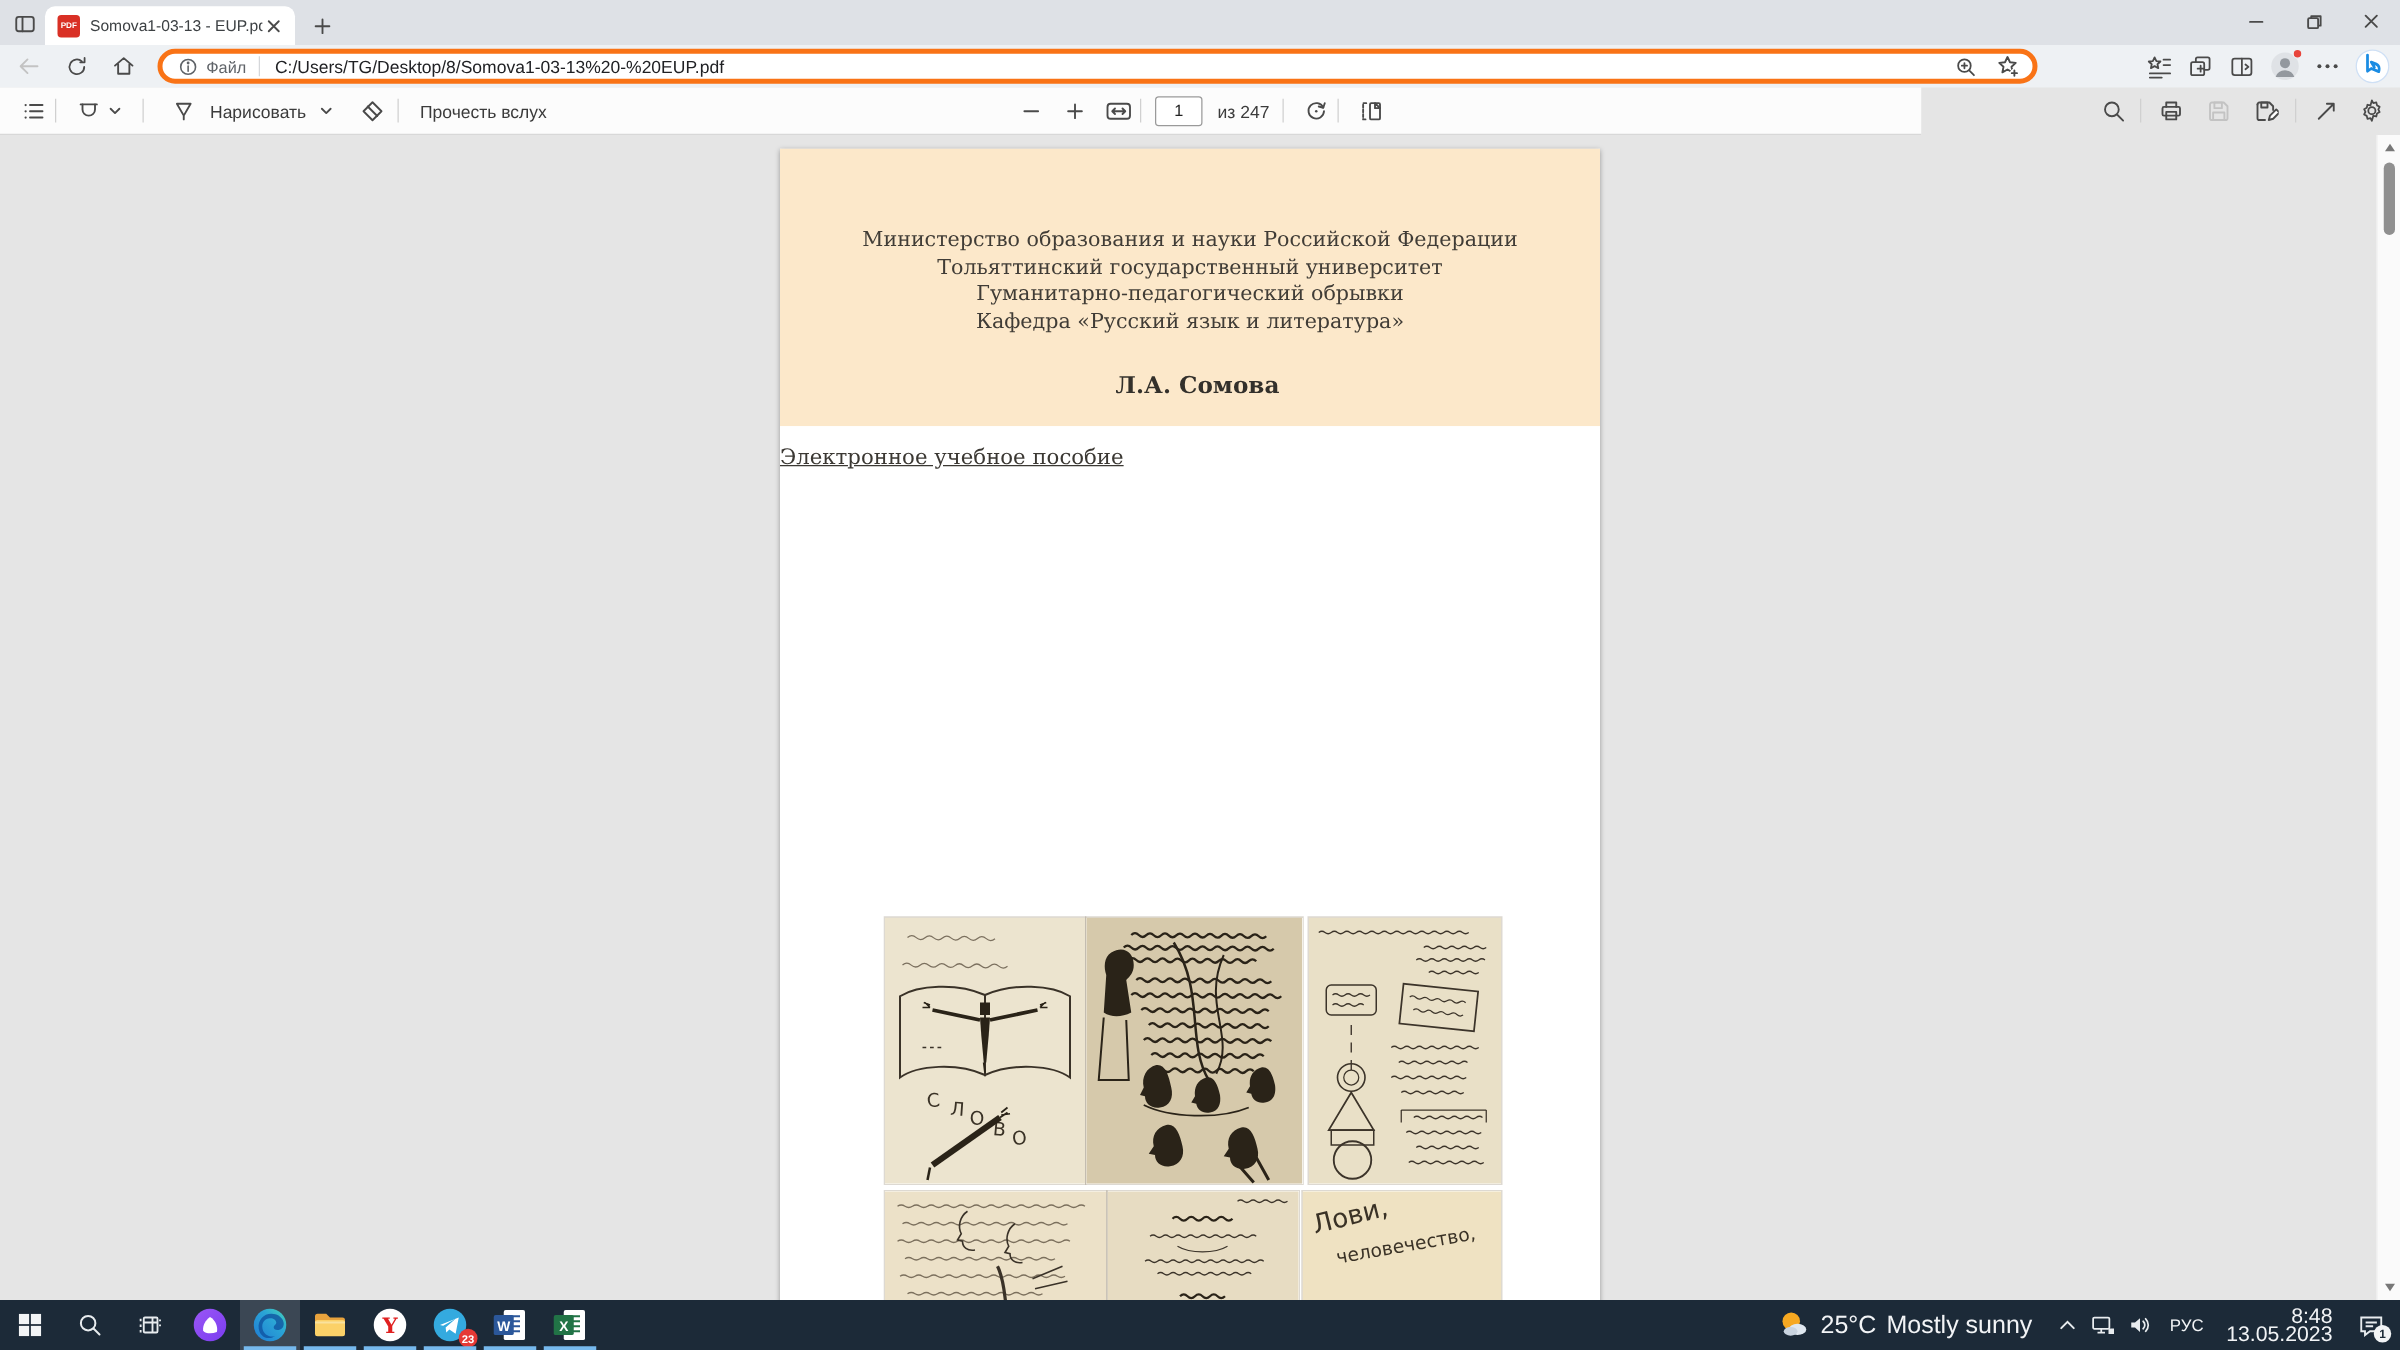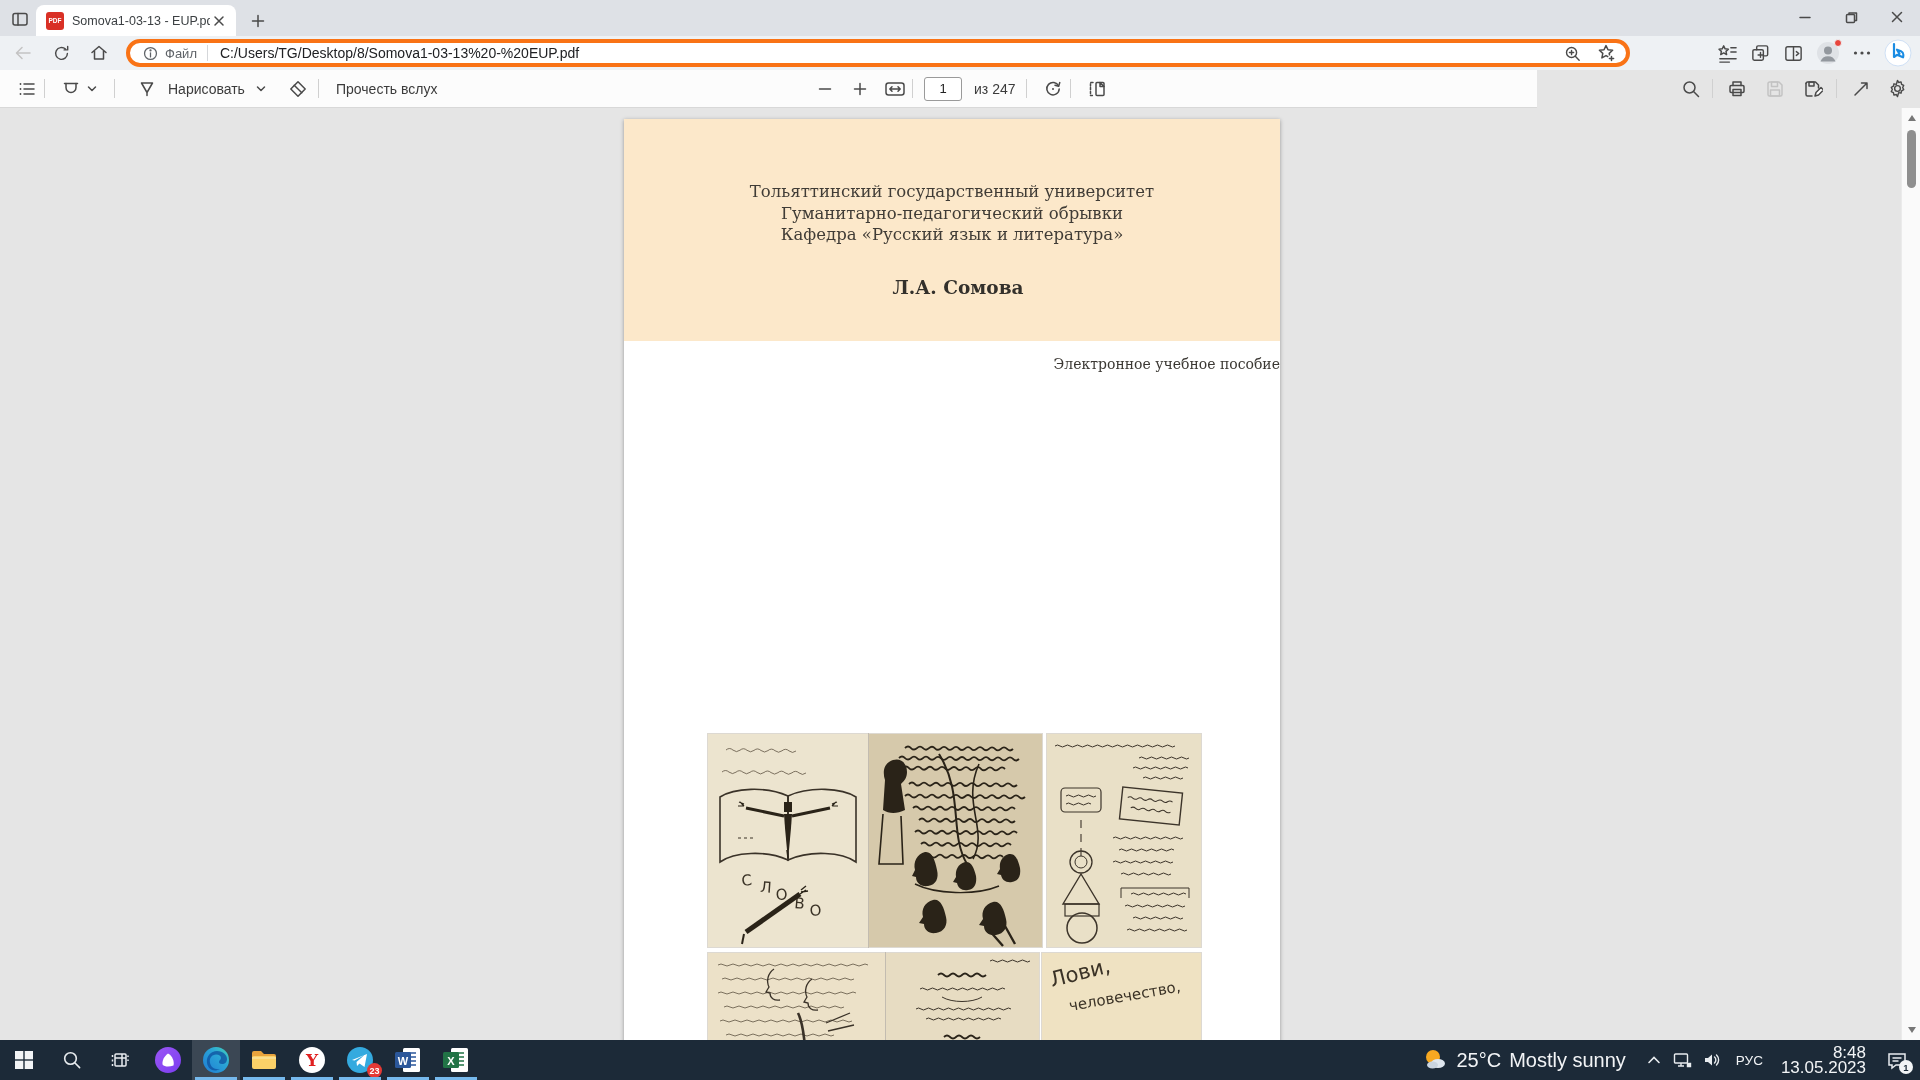--- a/index.html
+++ b/index.html
@@ -46,21 +46,21 @@
   
   .content { position:absolute; left:0; top:108px; width:1920px; height:932px; background:#e5e5e5; overflow:hidden; }
   .page { position:absolute; left:624px; top:11px; width:656px; height:1000px; background:#ffffff; box-shadow:0 1px 4px rgba(0,0,0,.35); }
   .band-top { position:absolute; left:0; top:0; width:656px; height:222px; background:#fce8ca; }
   .hdr { font-family:"DejaVu Serif", serif; font-size:16.5px; color:#403c36; text-align:center; line-height:21.5px; }
   .hdr-block { padding-top:62px; }
   .author { font-family:"DejaVu Serif", serif; font-size:18.5px; font-weight:bold; color:#33302b; text-align:center; margin-top:31px;padding-left:12px; }
   .white-sec { position:absolute; left:0; top:222px; width:656px; height:748px; background:#ffffff; }
   .book-title { margin-top:20px; text-align:center; }
   .bt-line { font-size:33px; font-weight:bold; color:#5a2a0d; letter-spacing:.5px; word-spacing:14px; line-height:37px; transform:scaleX(.83); transform-origin:center; white-space:nowrap; }
-  .subtitle { font-family:"DejaVu Serif", serif; font-size:14px; color:#3b3833; text-align:right; margin-top:15px; }
+  .subtitle { font-family:"DejaVu Serif", serif; font-size:17px; color:#3b3833; text-align:left; margin-top:15px;text-decoration:underline; }
   .img-grid { position:absolute; left:84px; top:393px; width:494px; }
   .ms { position:absolute; box-shadow:0 0 0 1px rgba(120,105,75,.25); }
   .sq { stroke:#3c342a; fill:none; stroke-width:1; }
   .sq.bold { stroke-width:1.8; stroke:#2a2318; }
   .sq.faint { stroke:#56493a; opacity:.75; }
   .msword { font-family:"DejaVu Sans", sans-serif; fill:#3a3226; }
 
   
   .vscroll { position:absolute; right:0; top:0; width:19px; height:932px; background:#fafafa; border-left:1px solid #ebebeb; }
   .vthumb { position:absolute; left:5px; top:22px; width:9px; height:58px; border-radius:5px; background:#8f8f8f; }
@@ -355,20 +355,21 @@
           </svg>
         </span>
     </div>
   </div>
 
   <div class="content">
     <div class="page">
 
       <div class="band-top">
         <div class="hdr-block">
+          <div class="hdr">Министерство образования и науки Российской Федерации</div>
           <div class="hdr">Тольяттинский государственный университет</div>
           <div class="hdr">Гуманитарно-педагогический обрывки</div>
           <div class="hdr">Кафедра «Русский язык и литература»</div>
         </div>
         <div class="author">Л.А. Сомова</div>
       </div>
 
       <div class="white-sec">
         <div class="subtitle">Электронное учебное пособие</div>
 

